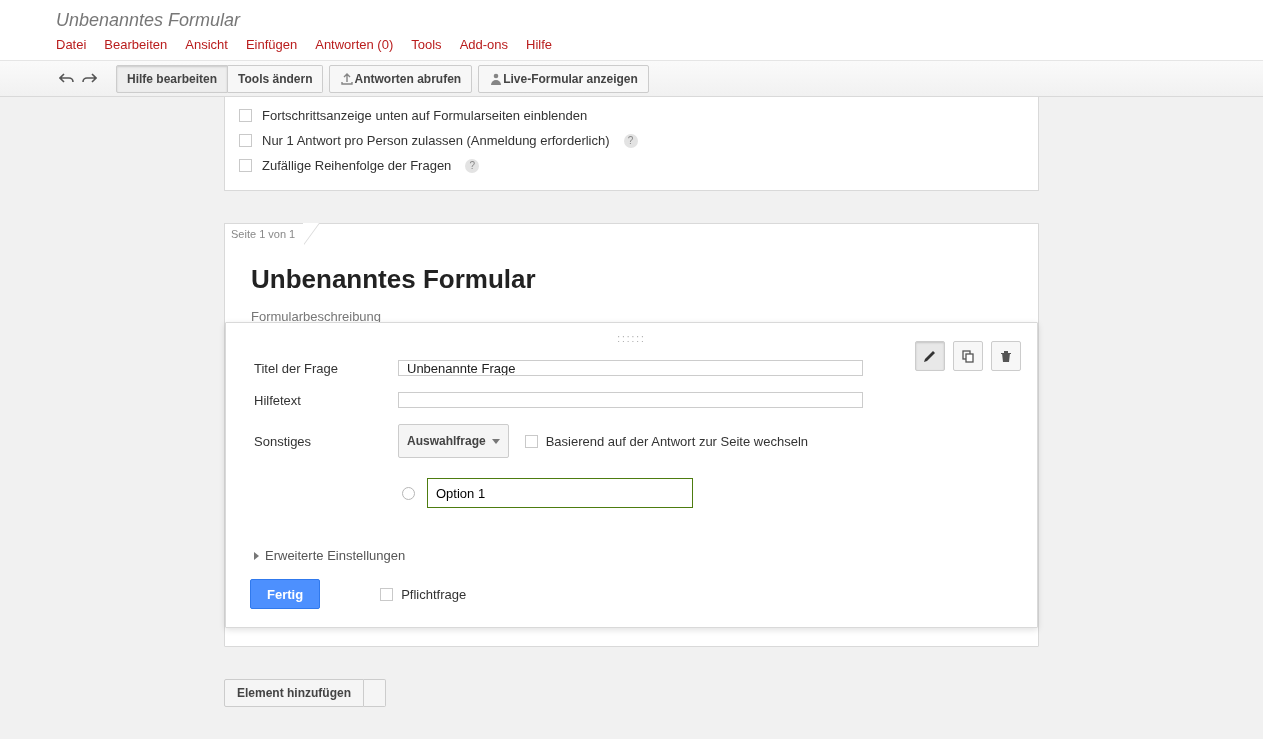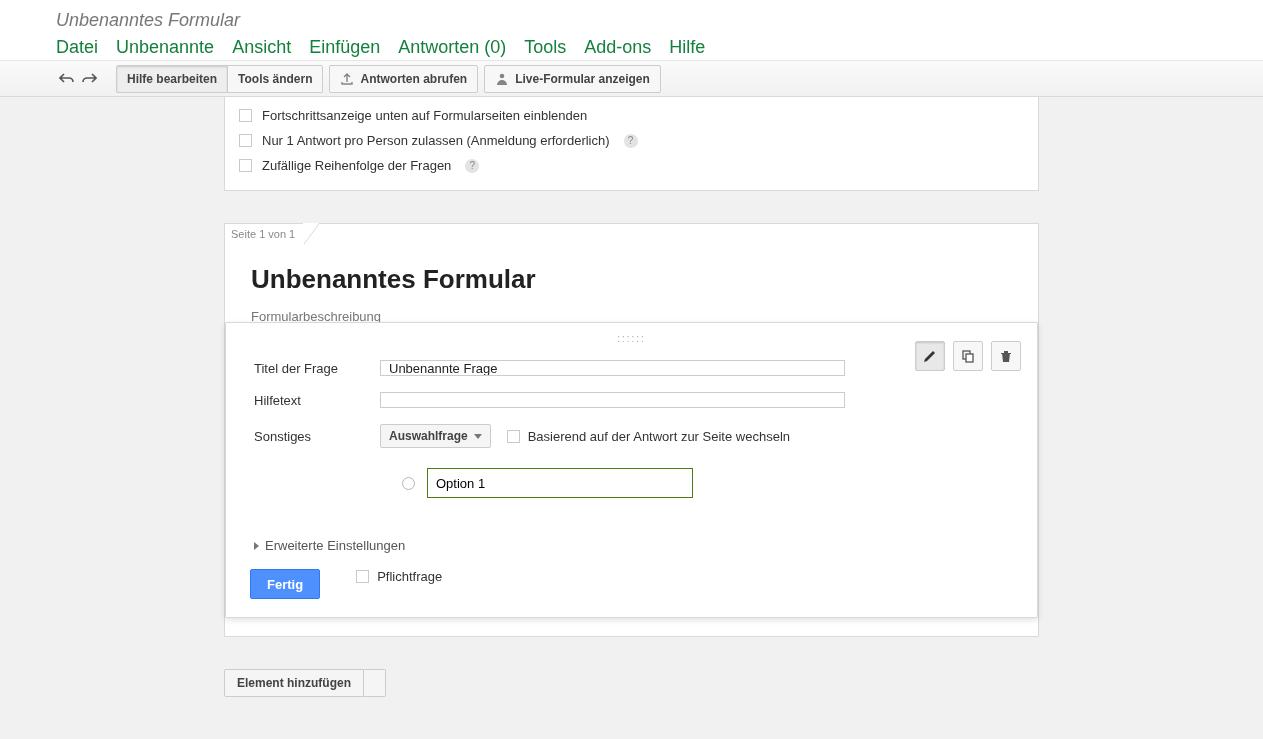--- a/index.html
+++ b/index.html
@@ -6,21 +6,21 @@
   html, body { margin: 0; padding: 0; font-family: Arial, "Helvetica Neue", Helvetica, sans-serif; font-size: 13px; color: #333; background: #f1f1f1; }
   body { width: 1263px; height: 739px; overflow: hidden; position: relative; }
 
   
   .app-btn {
     position: absolute; left: 0; top: 0; width: 45px; height: 60px; background: #7e3794;
     display:flex; align-items:center; justify-content:center; cursor:pointer;
   }
   .header { position:absolute; left:0; top:0; right:0; height:60px; background:#fff; padding-left:56px; }
   .title { font-style: italic; color:#777; font-size:18px; margin-top:10px; margin-bottom:2px; font-weight:400;}
-  .menubar { display:flex; gap:18px; margin-top:6px; font-size:18px; color:#15803d; }
+  .menubar { display:flex; gap:18px; margin-top:6px; font-size:13px; color:#b91c1c; }
   .menubar span { cursor:pointer; }
 
   .toolbar {
     position:absolute; left:0; right:0; top:60px; height:37px;
     background: linear-gradient(#fafafa,#f1f1f1);
     border-top:1px solid #e5e5e5; border-bottom:1px solid #d9d9d9;
     display:flex; align-items:center; padding-left:56px; gap:0;
   }
   .toolbar .undo, .toolbar .redo { width:22px; height:22px; display:flex;align-items:center;justify-content:center; cursor:pointer;}
   .toolbar-sep { width:10px; }
@@ -28,21 +28,21 @@
   .tab-btn {
     border:1px solid #ccc; background:#f7f7f7; height:28px; padding:0 10px;
     font-size:12px; font-weight:bold; color:#444; cursor:pointer; display:flex;align-items:center;
   }
   .tab-btn.first { border-radius:2px 0 0 2px; }
   .tab-btn.last { border-radius:0 2px 2px 0; }
   .tab-btn.active { background:#eee; box-shadow: inset 0 1px 2px rgba(0,0,0,.15); }
   .pill-btn {
     height:28px; border:1px solid #ccc; border-radius:2px; background:#f7f7f7;
     font-size:12px; font-weight:bold; color:#444; cursor:pointer;
-    display:flex; align-items:center; padding:0 10px; margin-left:6px; gap:6px;
+    display:flex; align-items:center; padding:0 10px; margin-left:6px; gap:0;
   }
   .pill-btn svg { opacity:.7; }
 
   .canvas { position:absolute; left:0; right:0; top:97px; bottom:0; overflow:auto; display:flex; justify-content:center; }
   .page {
     width:815px; margin-top:0;
   }
 
   
   .card { background:#fff; border:1px solid #d9d9d9; border-radius:0 0 1px 1px; margin-bottom:32px; }
@@ -62,37 +62,37 @@
   .form-inner { padding:40px 26px 8px 26px; }
   .form-title { font-size:26px; font-weight:bold; color:#222; margin:0 0 14px 0;}
   .form-desc { font-size:13px; color:#777; }
 
   
   .q-card { background:#fff; border:1px solid #d9d9d9; box-shadow:0 2px 6px rgba(0,0,0,.12); border-radius:1px; padding:10px 24px 18px 24px; position:relative; margin-top:-10px;}
   .drag-dots { text-align:center; color:#aaa; letter-spacing:2px; font-size:10px; cursor:move; }
   .q-actions { position:absolute; right:16px; top:18px; display:flex; gap:8px; }
   .icon-btn { width:30px;height:30px;border:1px solid #ccc;border-radius:2px;background:#f7f7f7;display:flex;align-items:center;justify-content:center;cursor:pointer;}
   .icon-btn.active { background:#e8e8e8; box-shadow:inset 0 1px 2px rgba(0,0,0,.15);}
-  .field-row { display:flex; align-items:center; margin:16px 0; gap:0;}
+  .field-row { display:flex; align-items:center; margin:16px 0; gap:18px;}
   .field-label { width:130px; font-size:13px; color:#333; flex:none; padding-left:4px;}
   .text-input { flex:0 0 465px; height:16px; border:1px solid #ccc; padding:0 8px; font-size:13px; color:#222; outline:none;}
-  .select-btn { height:24px; border:1px solid #ccc; border-radius:2px; background:#f5f5f5; padding:0 8px; font-size:12px; font-weight:bold; color:#444; display:flex; align-items:center; gap:6px; cursor:pointer;}
+  .select-btn { height:34px; border:1px solid #ccc; border-radius:2px; background:#f5f5f5; padding:0 8px; font-size:12px; font-weight:bold; color:#444; display:flex; align-items:center; gap:6px; cursor:pointer;}
   .tri-down { width:0;height:0;border-left:4px solid transparent;border-right:4px solid transparent;border-top:5px solid #777;}
   .tri-right { width:0;height:0;border-top:4px solid transparent;border-bottom:4px solid transparent;border-left:5px solid #777; display:inline-block; margin-right:6px;}
   .type-row { display:flex; align-items:center; gap:16px;}
   .inline-chk { display:flex; align-items:center; gap:8px; font-size:13px;}
   .option-block { margin-left:152px; margin-top:20px; margin-bottom:10px;}
   .opt-row { display:flex; align-items:center; gap:12px; margin-bottom:40px;}
   .radio { width:13px;height:13px;border:1px solid #b6b6b6;border-radius:50%;background:#fff;flex:none;}
   .opt-input { width:266px; height:30px; border:1px solid #4d7c0f; padding:0 8px; font-size:13px; }
   .opt-input.placeholder { color:#aaa; }
   .opt-tail { font-size:13px; color:#555; margin-left:14px;}
   .opt-tail .link { color:#1155cc; cursor:pointer;}
   .adv { font-size:13px; color:#555; cursor:pointer; margin:8px 0 16px 4px; display:flex; align-items:center;}
-  .footer-row { display:flex; align-items:flex-start; gap:36px;}
+  .footer-row { display:flex; align-items:center; gap:60px;}
   .done-btn { height:30px; padding:0 16px; background:#4d90fe; color:#fff; font-weight:bold; font-size:13px; border:1px solid #3079ed; border-radius:2px; cursor:pointer;}
 
   
   .add-row { margin-top:18px; display:flex;}
   .add-btn { display:flex; }
   .add-main { height:28px; border:1px solid #ccc; background:#f5f5f5; padding:0 12px; font-size:12px; font-weight:bold; color:#444; border-radius:2px 0 0 2px; display:flex;align-items:center; cursor:pointer;}
   .add-drop { height:28px;width:22px;border:1px solid #ccc;border-left:none;background:#f5f5f5;border-radius:0 2px 2px 0;display:flex;align-items:center;justify-content:center;cursor:pointer;}
 </style>
 </head>
 <body>
@@ -105,21 +105,21 @@
       <rect x="6" y="6" width="14" height="2"></rect>
     <circle cx="2" cy="12" r="1.6"></circle>
       <rect x="6" y="11" width="14" height="2"></rect>
   </svg>
 </div>
 
 <div class="header">
   <div class="title">Unbenanntes Formular</div>
   <div class="menubar">
     <span>Datei</span>
-    <span>Unbenannte</span>
+    <span>Bearbeiten</span>
     <span>Ansicht</span>
     <span>Einfügen</span>
     <span>Antworten (0)</span>
     <span>Tools</span>
     <span>Add-ons</span>
     <span>Hilfe</span>
   </div>
 </div>
 
 <div class="toolbar">

